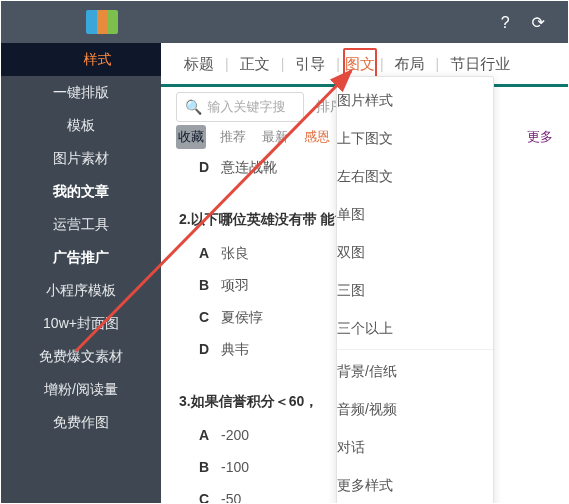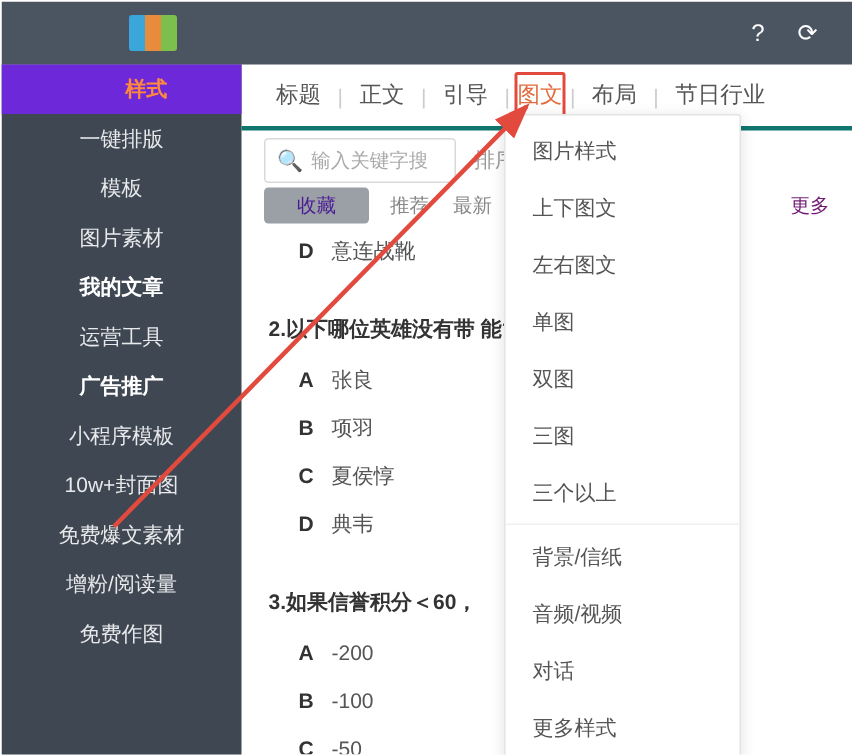--- a/index.html
+++ b/index.html
@@ -26,21 +26,21 @@
   
   .sidebar{
     position:absolute;left:0;top:42px;width:160px;height:462px;
     background:#3e4752;color:#fff;text-align:center;
   }
   .sidebar .item{
     height:33px;line-height:33px;font-size:14px;cursor:pointer;color:#e7e9eb;
   }
   .sidebar .item.bold{font-weight:bold;color:#fff;}
   .sidebar .item.active{
-    background:#6d28d9;color:#ff8a3e;font-weight:bold;padding-left:33px;
+    background:#0f172a;color:#ff8a3e;font-weight:normal;padding-left:33px;
   }
   
   .tabs{
     position:absolute;left:160px;top:42px;right:0;height:44px;
     border-bottom:3px solid #0f766e;display:flex;align-items:center;
     padding:0 15px;box-sizing:border-box;
   }
   .tabs .tab{
     padding:0 8px;color:#555;font-size:15px;cursor:pointer;position:relative;
     height:44px;line-height:44px;
@@ -60,43 +60,43 @@
     display:flex;align-items:center;padding:0 8px;color:#aaa;width:110px;
   }
   .search-box .s-ico{margin-right:5px;}
   .sort-group{margin-left:12px;color:#999;}
   
   .tag-line{
     position:absolute;left:160px;top:120px;right:0;height:32px;
     display:flex;align-items:center;padding:0 15px;box-sizing:border-box;font-size:13px;
   }
   .tag-line .chip{
-    background:#9aa0a5;color:#4c1d95;border-radius:3px;
-    padding:3px 22px;margin-right:6px;cursor:pointer;
+    background:#9aa0a5;color:#0f172a;border-radius:3px;
+    padding:3px 2px;margin-right:6px;cursor:pointer;
   }
   .tag-line .lnk{margin:0 8px;color:#888;cursor:pointer;}
   .tag-line .lnk.hot{color:#e06b3c;}
   .tag-line .more{margin-left:auto;color:#701a75;}
   
   .content{
     position:absolute;left:160px;top:150px;right:0;bottom:0;
     padding:0 18px;box-sizing:border-box;color:#555;overflow:hidden;
   }
   .content .opt{margin-left:20px;line-height:32px;}
   .content .opt .lab{display:inline-block;width:22px;font-weight:bold;color:#333;}
   .content .q{font-weight:bold;color:#333;margin-top:24px;margin-bottom:6px;line-height:24px;max-width:180px;}
   
   .dropdown{
     position:absolute;left:335px;top:75px;width:156px;
     background:#fff;border:1px solid #e3e3e3;
     box-shadow:0 2px 10px rgba(0,0,0,0.12);border-radius:2px;
     padding:4px 0;z-index:20;
   }
   .dropdown .d-item{
-    height:38px;line-height:38px;padding:0 18px;color:#555;font-size:14px;
+    height:38px;line-height:38px;padding:0 0;color:#555;font-size:14px;
     cursor:pointer;white-space:nowrap;
   }
   .divider{height:1px;background:#f0f0f0;margin:2px 0;}
   
   svg.arrow{position:absolute;left:0;top:0;pointer-events:none;z-index:30;}
 </style>
 </head>
 <body>
 <div id="frame">
 

